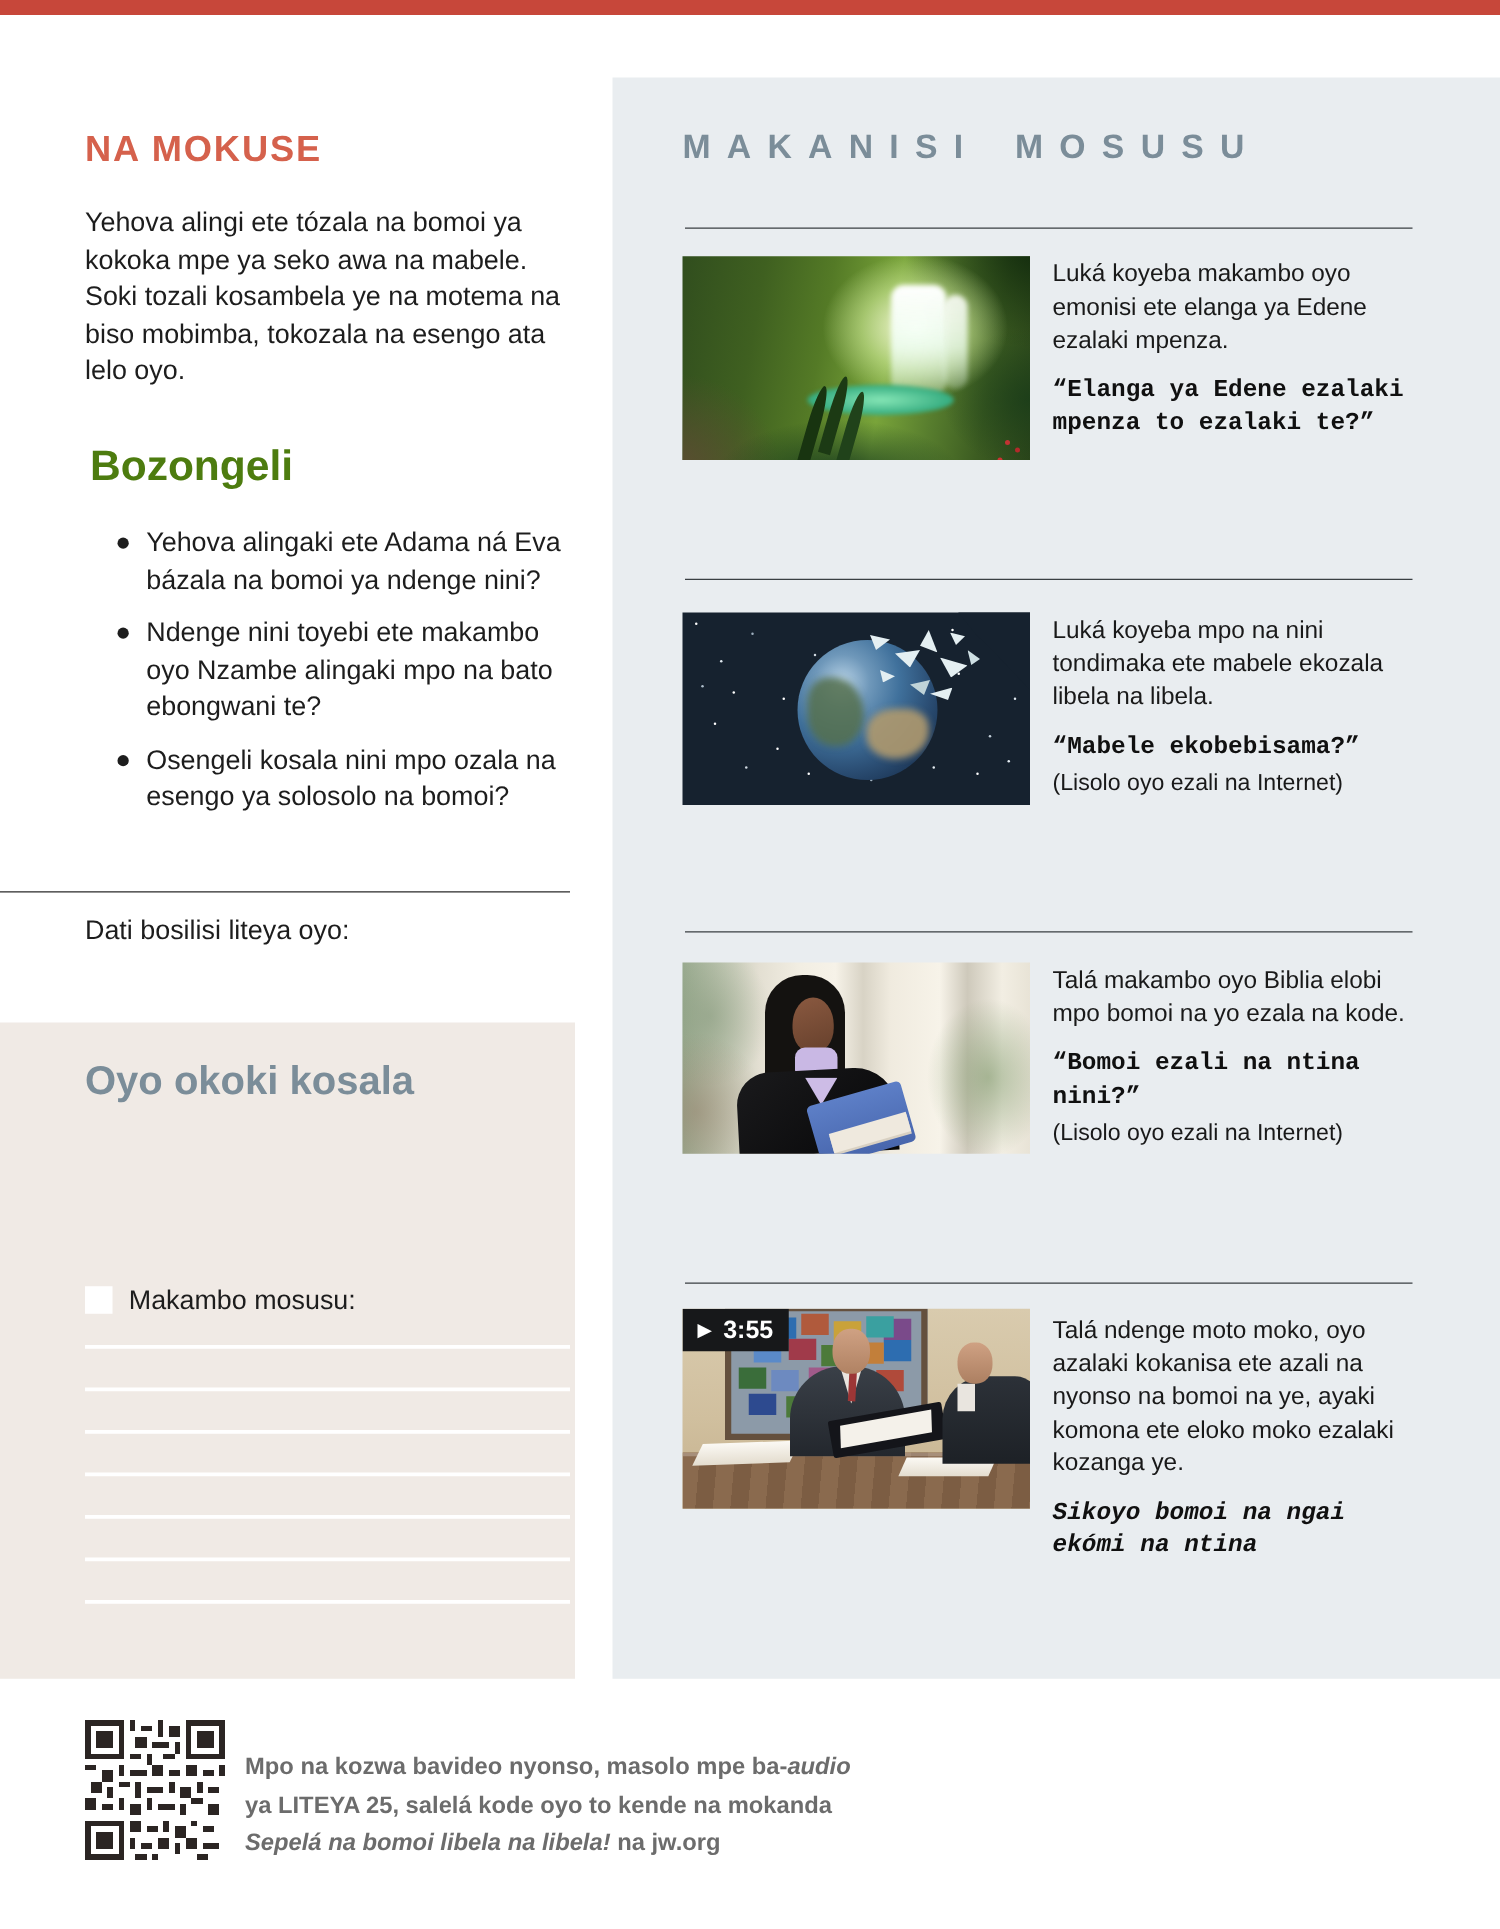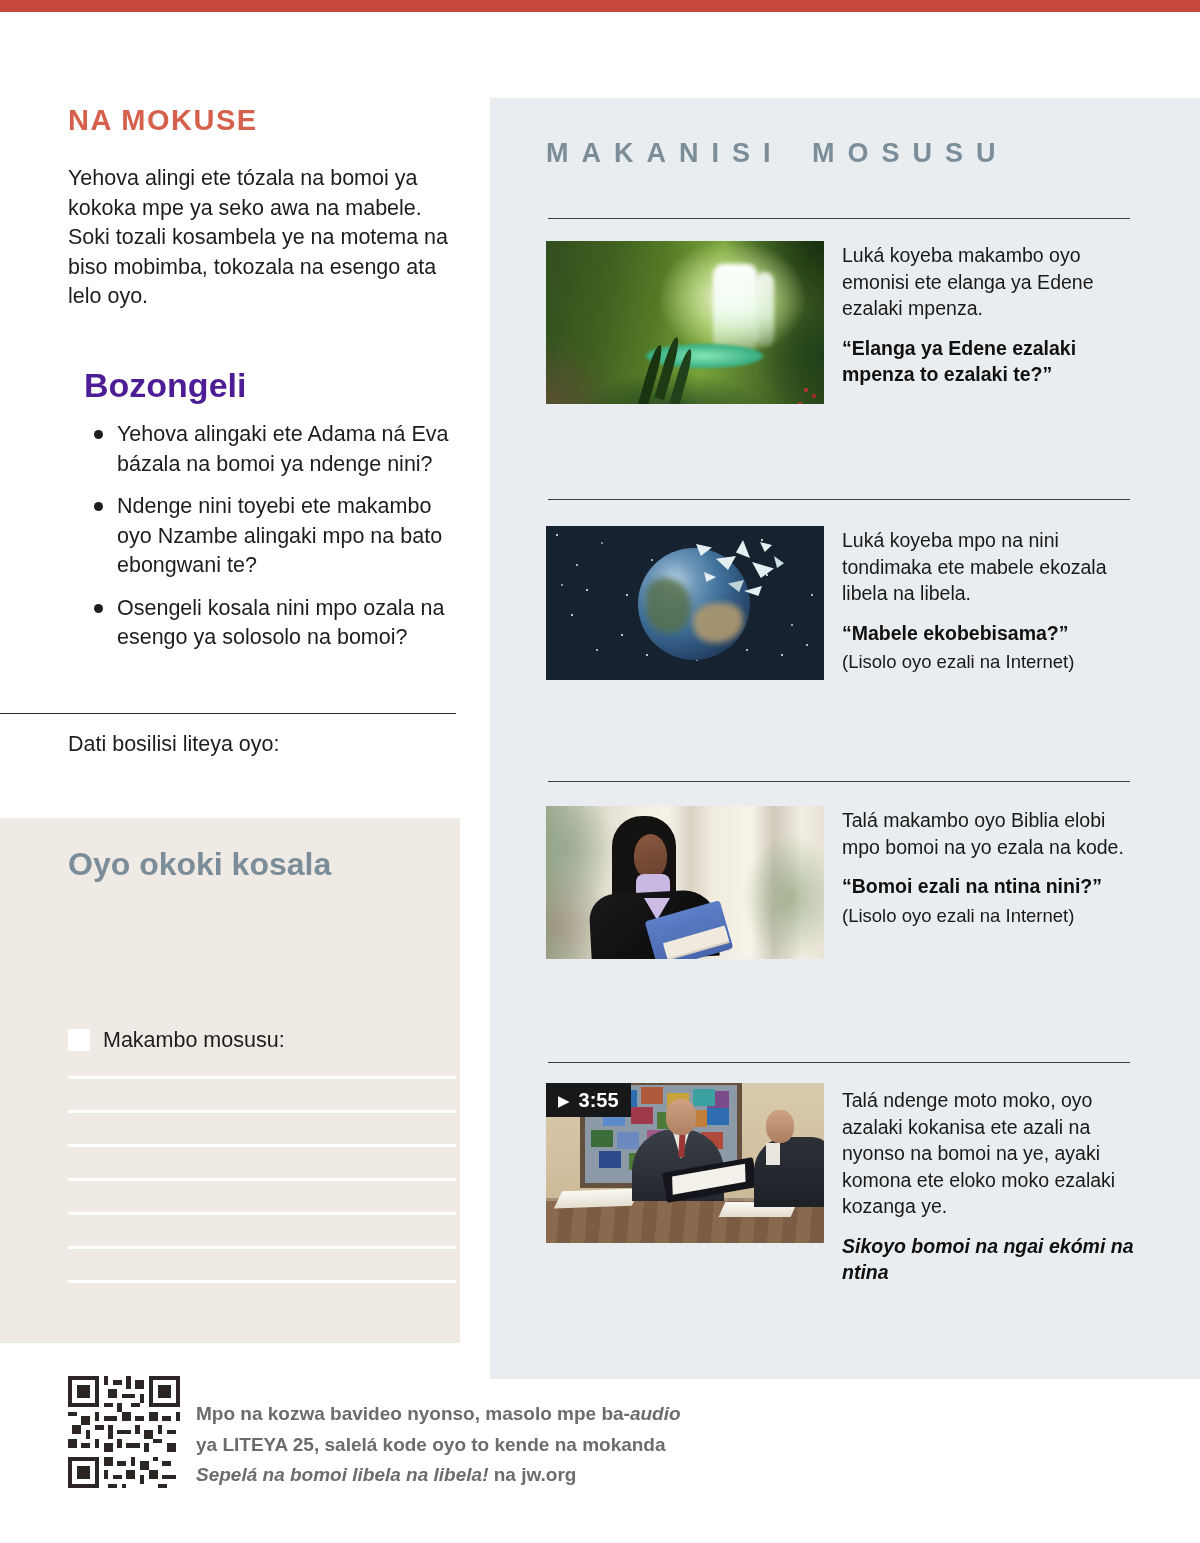--- a/index.html
+++ b/index.html
@@ -5,45 +5,45 @@
   html,body{margin:0;padding:0;background:#fff;}
   .page{position:relative;width:1200px;height:1543px;background:#ffffff;overflow:hidden;
         font-family:"Liberation Sans","DejaVu Sans",sans-serif;color:#1d1d1d;}
   
   .redbar{position:absolute;left:0;top:0;width:100%;height:12px;background:#c7473a;}
   
   .summary-title{position:absolute;left:68px;top:104px;margin:0;font-size:29px;font-weight:bold;
                  letter-spacing:1.5px;color:#d5614c;text-align:right;}
   .summary-body{position:absolute;left:68px;top:164px;width:398px;margin:0;
                 font-size:21.5px;line-height:29.5px;}
-  .review-title{position:absolute;left:68px;top:350px;margin:16px;font-size:34px;font-weight:700;color:#4c1d95;}
+  .review-title{position:absolute;left:68px;top:350px;margin:4px;font-size:34px;font-weight:700;color:#4d7c0f;}
   .review-list{position:absolute;left:68px;top:420px;width:402px;margin:0;padding:0;list-style:none;}
   .review-item{position:relative;padding-left:49px;font-size:21.5px;line-height:29.5px;margin-bottom:13px;}
   .review-item::before{content:"";position:absolute;left:26px;top:10px;width:9px;height:9px;
                        border-radius:50%;background:#1d1d1d;}
   .left-divider{position:absolute;left:0;top:713px;width:456px;height:1px;background:#2a2a2a;}
   .date-line{position:absolute;left:68px;top:732px;margin:0;font-size:21.5px;}
   .todo-box{position:absolute;left:0;top:818px;width:460px;height:525px;background:#f0eae5;}
   .todo-title{position:absolute;left:68px;top:28px;margin:0;font-size:32px;font-weight:700;color:#7b8d99;}
   .todo-item{position:absolute;left:68px;width:340px;font-size:21.5px;line-height:29.5px;}
   .todo-item .checkbox{position:absolute;left:0;top:3px;width:22px;height:22px;background:#ffffff;}
   .todo-item .todo-text{display:block;margin-left:35px;}
   .todo-item.i1{top:92px;}
   .todo-item.i2{top:208px;}
   .wline{position:absolute;left:68px;width:388px;height:3px;background:#ffffff;}
   
-  .panel{position:absolute;left:490px;top:62px;width:710px;height:1281px;background:#e9edf0;margin-top:36px;}
+  .panel{position:absolute;left:490px;top:62px;width:710px;height:1281px;background:#e9edf0;}
   .panel-title{position:absolute;left:56px;top:40px;margin:0;font-size:27px;font-weight:700;
                color:#7b8d99;letter-spacing:13px;word-spacing:8px;white-space:nowrap;}
   .sec-divider{position:absolute;left:58px;width:582px;height:1px;background:#3a3f42;}
   .d1{top:120px}.d2{top:401px}.d3{top:683px}.d4{top:964px}
   .thumb{position:absolute;left:56px;width:278px;overflow:hidden;}
   .sec-text{position:absolute;left:352px;width:292px;}
   .lead{margin:0 0 13px;font-size:19.5px;line-height:26.5px;color:#191919;}
-  .quote{margin:0 0 3px;font-size:19.5px;line-height:26.5px;font-weight:bold;color:#101010;}
+  .quote{margin:0 0 3px;font-size:19.5px;line-height:26.5px;font-weight:bold;color:#101010;font-family:Liberation Mono, monospace;}
   .quote-ital{font-style:italic;}
   .source{margin:0;font-size:18.5px;line-height:25px;color:#191919;}
   .ital{font-style:italic;}
   
   .t-eden{top:143px;height:163px;background:
     radial-gradient(95px 75px at 67% 35%, rgba(255,255,230,.95), rgba(214,240,160,.55) 45%, rgba(120,180,80,0) 78%),
     radial-gradient(130px 60px at 45% 108%, rgba(20,55,28,.95), rgba(20,55,28,0) 75%),
     radial-gradient(120px 110px at -2% 105%, rgba(96,76,52,.9), rgba(96,76,52,0) 70%),
     radial-gradient(160px 120px at 103% -5%, rgba(15,40,12,.95), rgba(15,40,12,0) 68%),
     radial-gradient(100px 80px at 100% 70%, rgba(25,60,25,.8), rgba(25,60,25,0) 70%),

